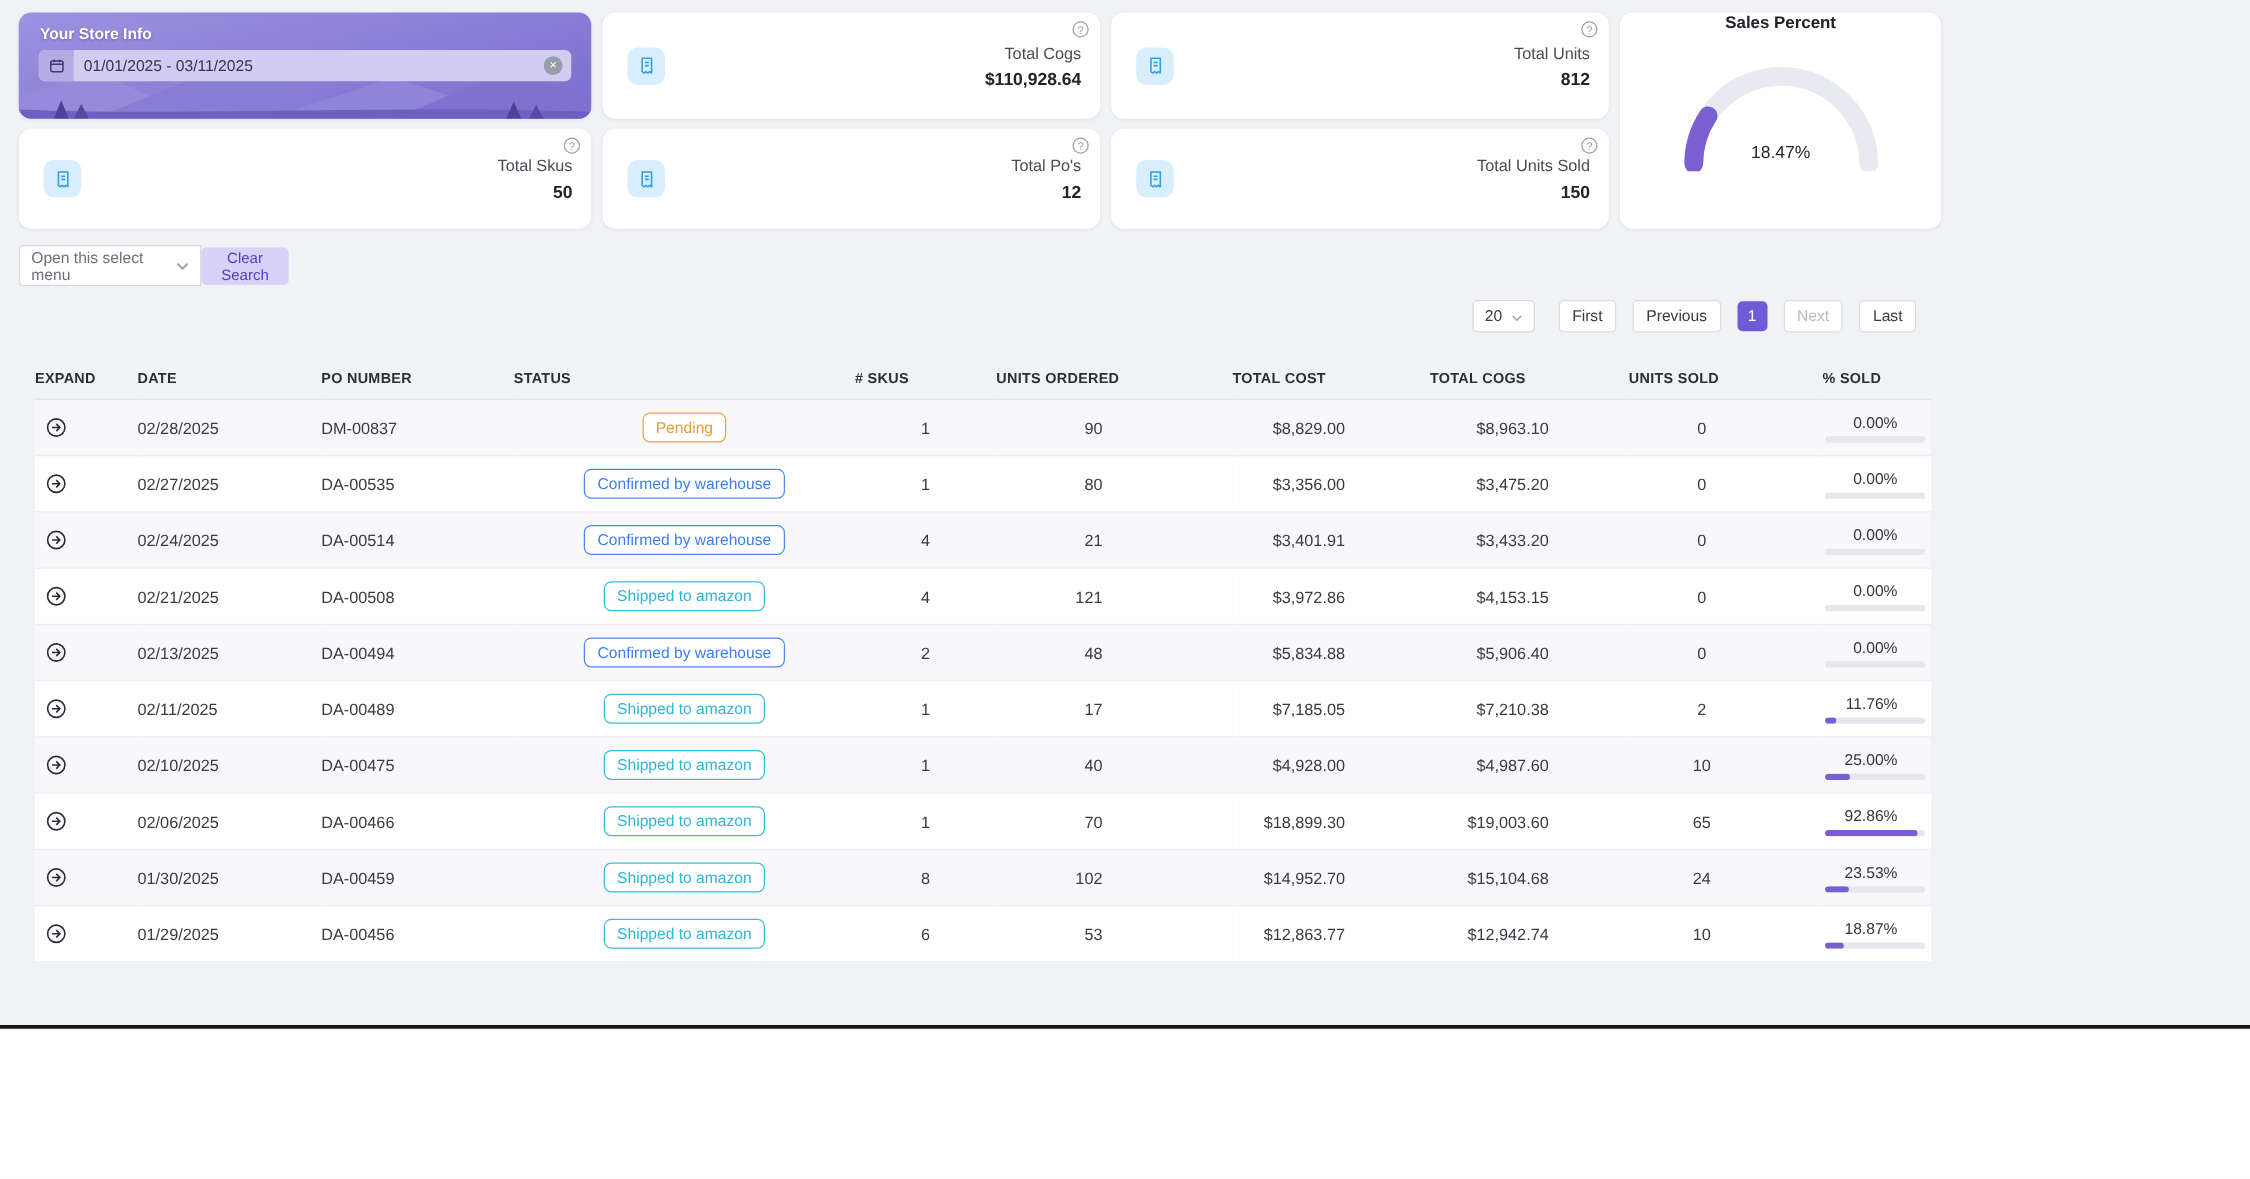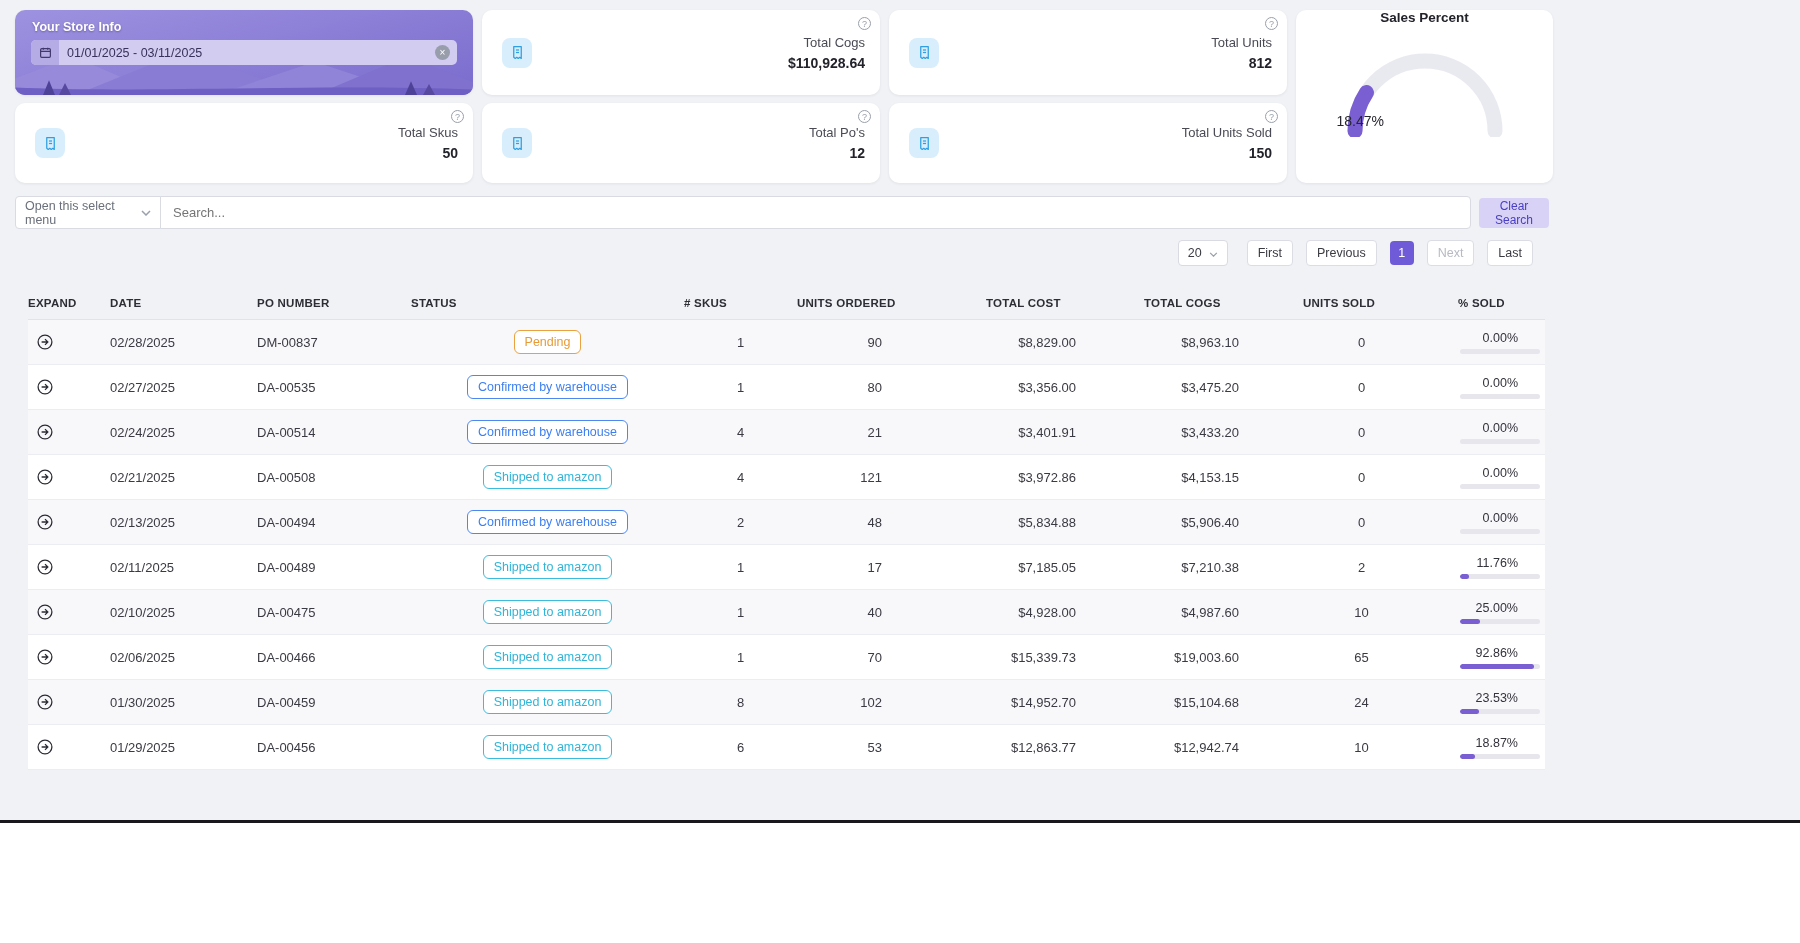--- a/index.html
+++ b/index.html
@@ -85,21 +85,21 @@
 
   .gauge-card {
     grid-column: 4; grid-row: 1 / 3;
     display: flex; flex-direction: column; align-items: center;
     padding-top: 0;
   }
   .gauge-title { font-size: 13.5px; font-weight: 700; color: #22222a; }
   .gauge-wrap { position: relative; margin-top: 12px; width: 176px; height: 100px; }
   .gauge-value {
     position: absolute; left: 0; bottom: 8px; width: 100%;
-    font-size: 14px; color: #26262e; margin-top: 32px;
+    text-align: center; font-size: 14px; color: #26262e; margin-top: 32px;
   }
 
   
   .filter-bar {
     margin: 13px 0 0 15px; width: 1534px; height: 33px;
     display: flex; align-items: center;
   }
   .select-menu {
     width: 146px; height: 33px; background: #fff;
     border: 1px solid #d9dae2; border-radius: 4px 0 0 4px;
@@ -310,21 +310,20 @@
 
   <div class="filter-bar">
     <div class="select-menu">
       <span>Open this select menu</span>
       <span class="chev">
         <svg width="10" height="6" viewBox="0 0 10 6" fill="none" stroke="#9aa0ab" stroke-width="1.5">
             <path d="M1 1 L5 5 L9 1"></path>
           </svg>
       </span>
     </div>
-    <input class="search-input" placeholder="Search..." style="">
     <button class="clear-search">Clear Search</button>
   </div>
 
   <div class="pagination-row">
     <div class="page-size">
       <span>20</span>
       <span>
         <svg width="9" height="5" viewBox="0 0 10 6" fill="none" stroke="#9aa0ab" stroke-width="1.5">
             <path d="M1 1 L5 5 L9 1"></path>
           </svg>
@@ -538,21 +537,21 @@
               <svg width="18" height="18" viewBox="0 0 24 24" fill="none" stroke="#2b2b33" stroke-width="1.7">
                 <circle cx="12" cy="12" r="9.2"></circle>
                 <path d="M7.5 12h8M12 8.2 15.8 12 12 15.8"></path>
               </svg>
             </span></td>
           <td class="c-date">02/06/2025</td>
           <td class="c-po">DA-00466</td>
           <td class="c-status"><span class="badge badge-shipped">Shipped to amazon</span></td>
           <td class="c-skus">1</td>
           <td class="c-ordered">70</td>
-          <td class="c-cost">$15,339.73</td>
+          <td class="c-cost">$18,899.30</td>
           <td class="c-cogs">$19,003.60</td>
           <td class="c-sold">65</td>
           <td class="c-pct">
             <div class="pct-wrap">
               <div class="pct-label">92.86%</div>
               <div class="pct-track">
                 <div class="pct-fill" style="width:92.86%"></div>
               </div>
             </div>
           </td>

